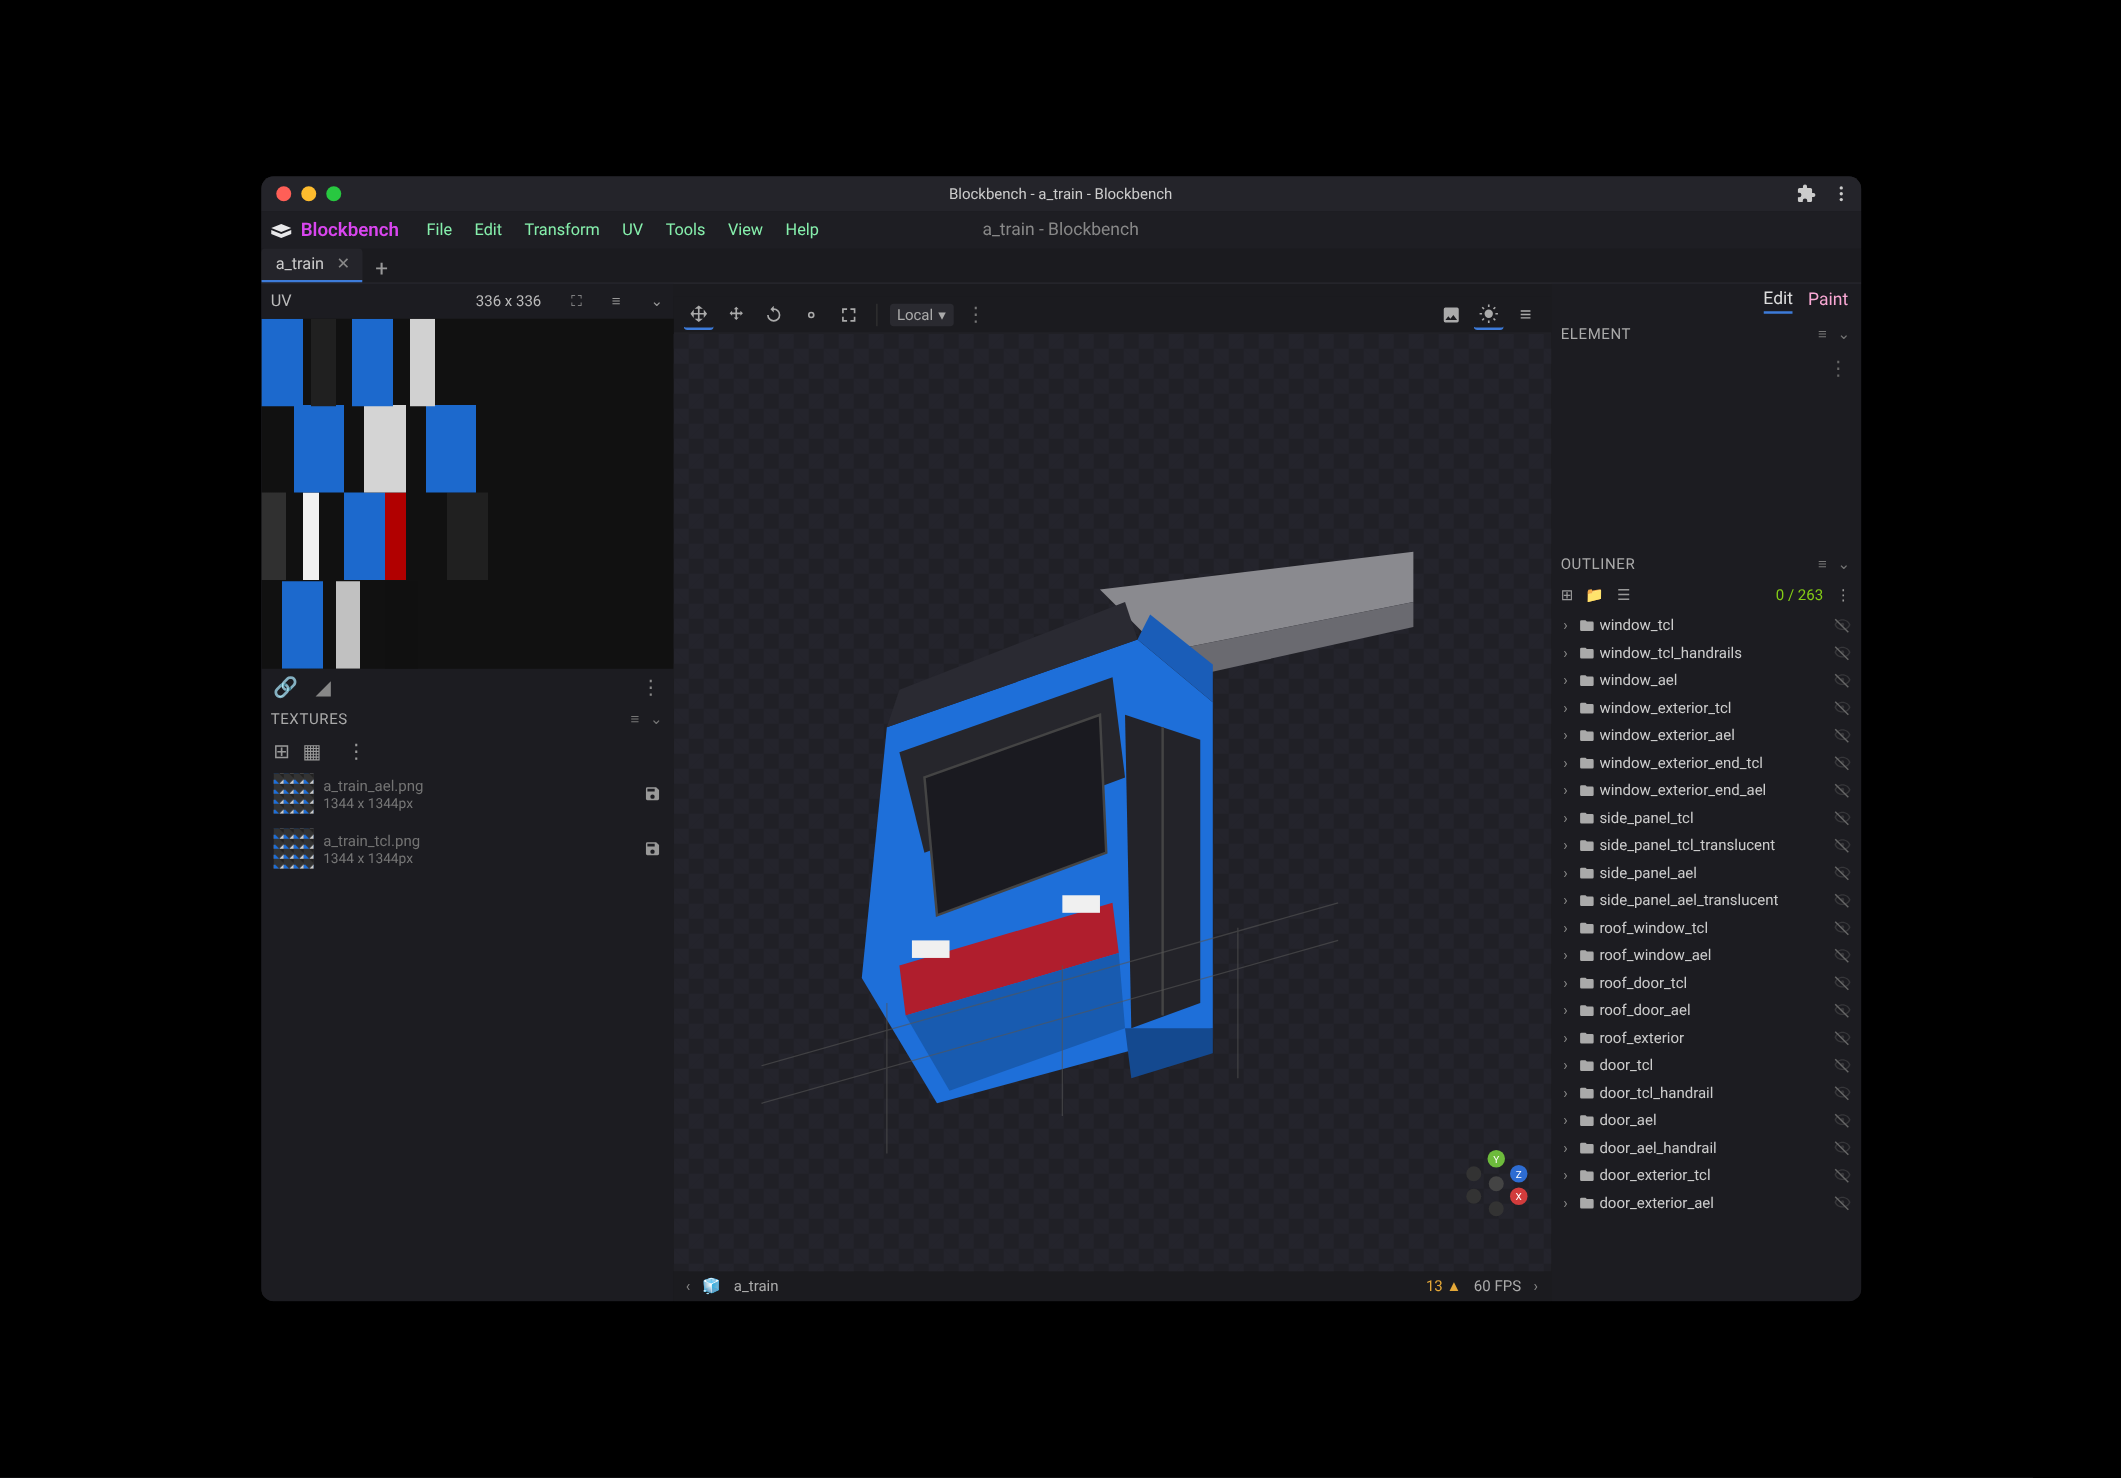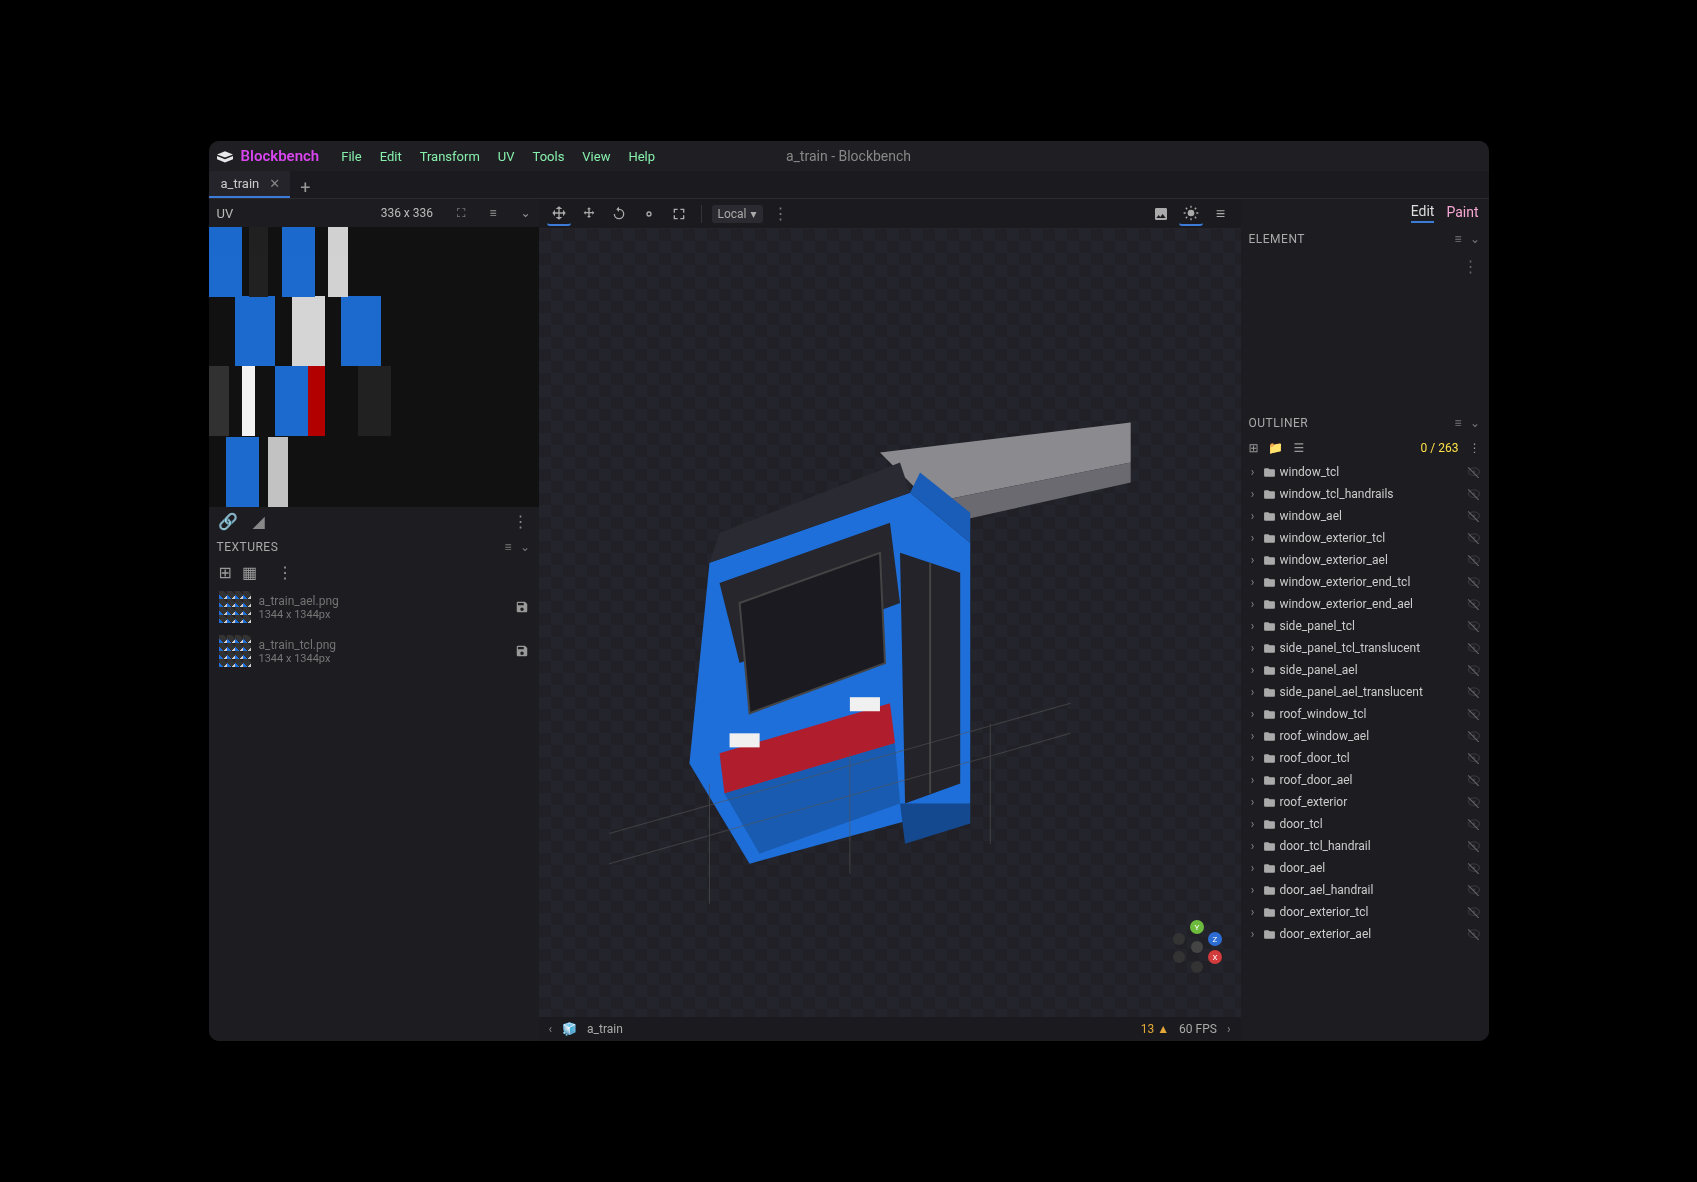--- a/index.html
+++ b/index.html
@@ -50,21 +50,21 @@
   background-image:
    linear-gradient(45deg,#1e6fd9 25%,transparent 25%),
    linear-gradient(-45deg,#ccc 25%,transparent 25%),
    linear-gradient(45deg,transparent 75%,#222 75%);
   background-size:8px 8px;
 }
 .tex-info{flex:1;display:flex;flex-direction:column;}
 .tex-name{color:#737373;font-size:12px;}
 .tex-size{color:#777;font-size:11px;}
 .tex-save{color:#999;cursor:pointer;}
-.center{flex:1;display:flex;flex-direction:column;background:#1b1b1f;}
+.center{flex:1;display:flex;flex-direction:column;background:#1b1b1f;margin-top:10px;}
 .toolbar{height:30px;display:flex;align-items:center;padding:0 8px;gap:6px;color:#aaa;border-bottom:1px solid #24242a;}
 .toolbar .tool{width:24px;height:24px;display:flex;align-items:center;justify-content:center;cursor:pointer;border-radius:3px;}
 .toolbar .tool.active{border-bottom:2px solid #3d7bd9;}
 .toolbar .sep{width:1px;height:18px;background:#333;margin:0 4px;}
 .toolbar .dropdown{padding:2px 6px;background:#2a2a30;border-radius:3px;font-size:12px;display:flex;align-items:center;gap:4px;cursor:pointer;}
 .toolbar .spacer{flex:1;}
 .viewport{flex:1;position:relative;background:#202026;
   background-image:
    linear-gradient(45deg,#24242c 25%,transparent 25%),
    linear-gradient(-45deg,#24242c 25%,transparent 25%),
@@ -78,35 +78,57 @@
 .statusbar{height:24px;display:flex;align-items:center;padding:0 10px;color:#aaa;font-size:12px;gap:10px;}
 .statusbar .spacer{flex:1;}
 .statusbar .warn{color:#e4a838;}
 .right-panel{width:248px;background:#1c1c21;display:flex;flex-direction:column;}
 .mode-tabs{height:28px;display:flex;align-items:center;justify-content:flex-end;padding:0 10px;gap:12px;font-size:14px;}
 .mode-tab{color:#f9a8d4;cursor:pointer;padding-bottom:2px;}
 .mode-tab.active{color:#ddd;border-bottom:2px solid #3d7bd9;}
 .element-panel{height:160px;}
 .outliner-tools{height:26px;display:flex;align-items:center;padding:0 8px;gap:10px;color:#999;font-size:12px;}
 .outliner-tools .spacer{flex:1;}
-.outliner-tools .count{color:#fde047;}
+.outliner-tools .count{color:#84cc16;}
 .outliner{flex:1;overflow:auto;}
 .node{display:flex;align-items:center;height:22px;padding:0 8px 0 6px;color:#ccc;font-size:12px;gap:4px;cursor:pointer;}
 .node .chev{color:#888;width:12px;text-align:center;}
 .node .folder{color:#aaa;}
 .node .name{flex:1;white-space:nowrap;overflow:hidden;text-overflow:ellipsis;}
 .node .vis{color:#666;}
 .ico{display:inline-flex;}
 svg{display:block;}
 </style>
 </head>
 <body>
 
 <div class="window">
 
+  <div class="titlebar">
+    <div class="traffic">
+      <div class="dot red"></div>
+      <div class="dot yellow"></div>
+      <div class="dot green"></div>
+    </div>
+    <div class="title-text">Blockbench - a_train - Blockbench</div>
+    <div class="title-right">
+      <span class="ico">
+          <svg viewBox="0 0 24 24">
+            <path fill="currentColor" d="M20.5 11H19V7a2 2 0 00-2-2h-4V3.5a2.5 2.5 0 10-5 0V5H4a2 2 0 00-2 2v3.8h1.5a2.7 2.7 0 110 5.4H2V20a2 2 0 002 2h3.8v-1.5a2.7 2.7 0 115.4 0V22H17a2 2 0 002-2v-4h1.5a2.5 2.5 0 100-5z"></path>
+          </svg>
+        </span>
+      <span class="ico">
+          <svg viewBox="0 0 24 24">
+            <circle fill="currentColor" cx="12" cy="5" r="2"></circle>
+            <circle fill="currentColor" cx="12" cy="12" r="2"></circle>
+            <circle fill="currentColor" cx="12" cy="19" r="2"></circle>
+          </svg>
+        </span>
+    </div>
+  </div>
 
   <div class="menubar">
     <div class="logo">
       <svg width="20" height="16" viewBox="0 0 24 20">
           <path d="M2 14 L12 18 L22 14 L22 10 L12 14 L2 10 Z M2 8 L12 12 L22 8 L12 4 Z"></path>
         </svg>
       <span>Blockbench</span>
     </div>
     <div class="menu-items">
       <div class="menu-item">File</div>

